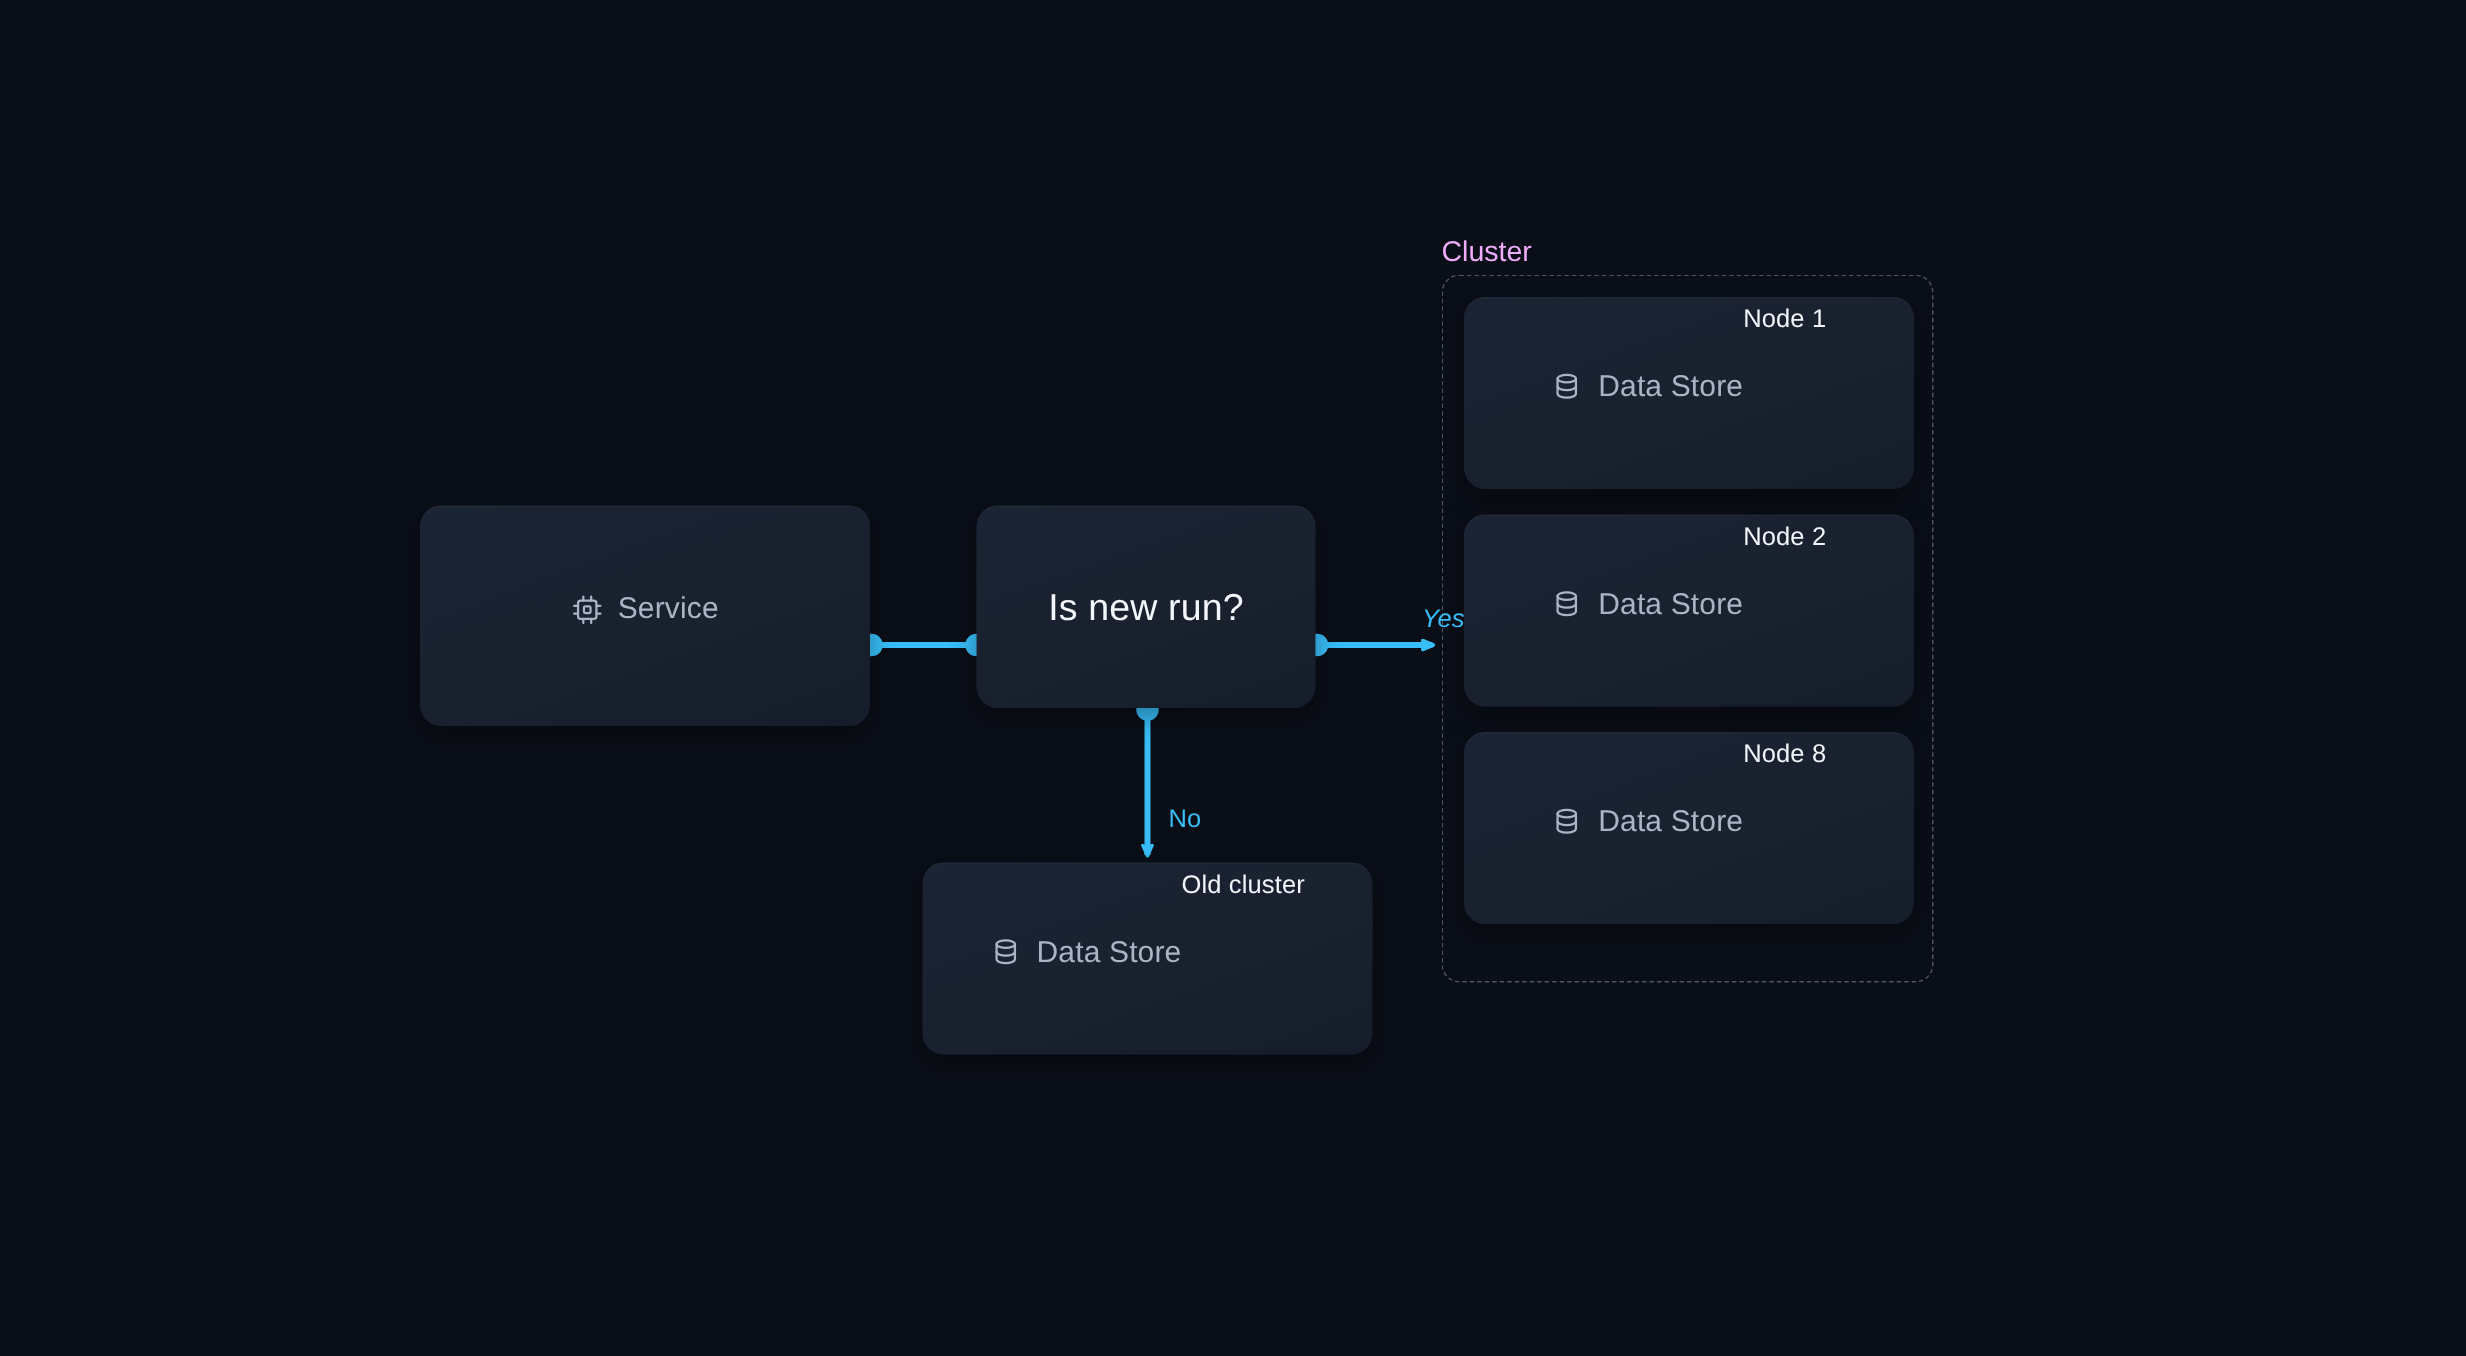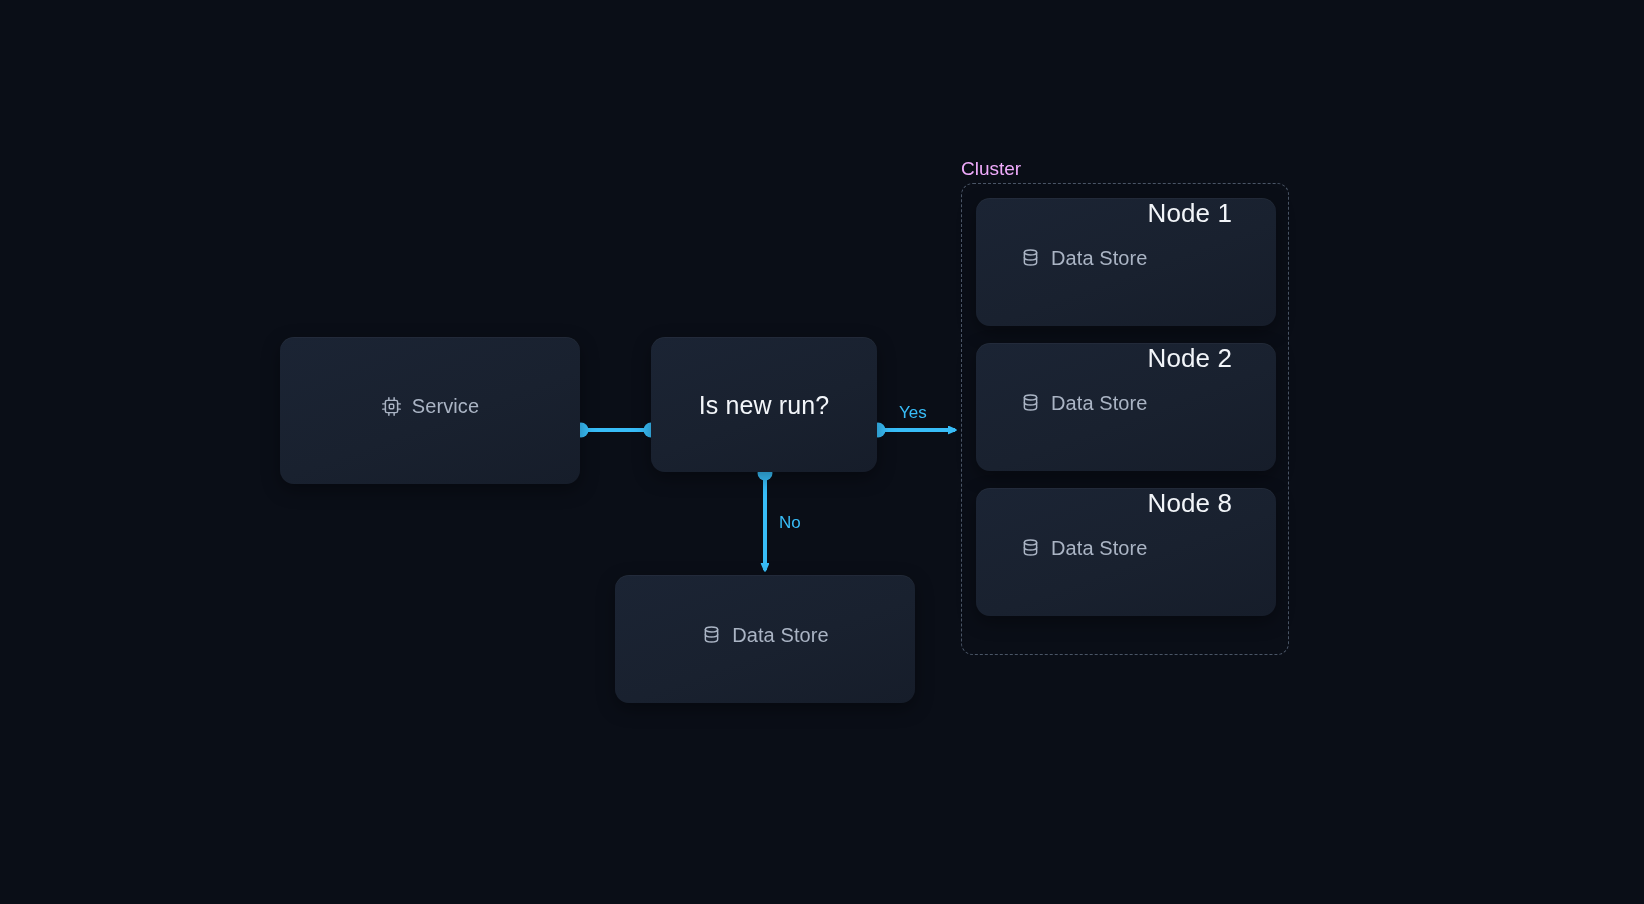--- a/index.html
+++ b/index.html
@@ -25,21 +25,21 @@
     display:flex;align-items:center;gap:10px;
     color:#aab4c4;
     font-size:20px;
     line-height:24px;
     letter-spacing:0.1px;
     margin-bottom:9px;
   }
   .node .kind svg{display:block;}
   .node .title{
     color:#f2f5f9;
-    font-size:26px;
+    font-size:17px;
     line-height:30px;
     letter-spacing:0.1px;
   }
 
   .decision{
     position:absolute;
     border-radius:14px;
     box-sizing:border-box;
     background:linear-gradient(160deg,#1b2434 0%,#19212f 55%,#161d2a 100%);
     box-shadow:0 1px 0 rgba(255,255,255,0.035) inset, 0 6px 18px rgba(0,0,0,0.35);
@@ -123,20 +123,21 @@
     <div class="kind">
       <span>
         <svg width="21" height="21" viewBox="0 0 24 24" fill="none" stroke="#aab4c4" stroke-width="1.7" stroke-linecap="round" stroke-linejoin="round">
           <ellipse cx="12" cy="6.2" rx="7" ry="2.9"></ellipse>
           <path d="M5 6.2v11.6c0 1.6 3.1 2.9 7 2.9s7-1.3 7-2.9V6.2"></path>
           <path d="M5 12c0 1.6 3.1 2.9 7 2.9s7-1.3 7-2.9"></path>
         </svg>
       </span>
       <span>Data Store</span>
     </div>
+    <div class="title">Old cluster</div>
   </div>
 
   <div class="group-label" id="group-label" style="left: 961px; top: 158px;">Cluster</div>
   <div class="group-box" id="group-box" style="left: 961px; top: 183px; width: 328px; height: 472px;"></div>
 
   <div class="node" id="group-node-0" style="left: 976px; top: 198px; width: 300px; height: 128px;">
     <div class="kind">
       <span>
         <svg width="21" height="21" viewBox="0 0 24 24" fill="none" stroke="#aab4c4" stroke-width="1.7" stroke-linecap="round" stroke-linejoin="round">
           <ellipse cx="12" cy="6.2" rx="7" ry="2.9"></ellipse>
@@ -170,16 +171,16 @@
           <ellipse cx="12" cy="6.2" rx="7" ry="2.9"></ellipse>
           <path d="M5 6.2v11.6c0 1.6 3.1 2.9 7 2.9s7-1.3 7-2.9V6.2"></path>
           <path d="M5 12c0 1.6 3.1 2.9 7 2.9s7-1.3 7-2.9"></path>
         </svg>
       </span>
       <span>Data Store</span>
     </div>
     <div class="title">Node 8</div>
   </div>
 
-  <div class="edge-label" id="edge-label-yes" style="left: 899px; top: 403px;">Yes</div>
-  <div class="edge-label" id="edge-label-no" style="left: 779px; top: 513px; text-align: center;">No</div>
+  <div class="edge-label" id="edge-label-yes" style="left: 948px; top: 403px; font-style: italic;">Yes</div>
+  <div class="edge-label" id="edge-label-no" style="left: 779px; top: 536px; text-align: center;">No</div>
 
 </div>
 
 </body></html>

